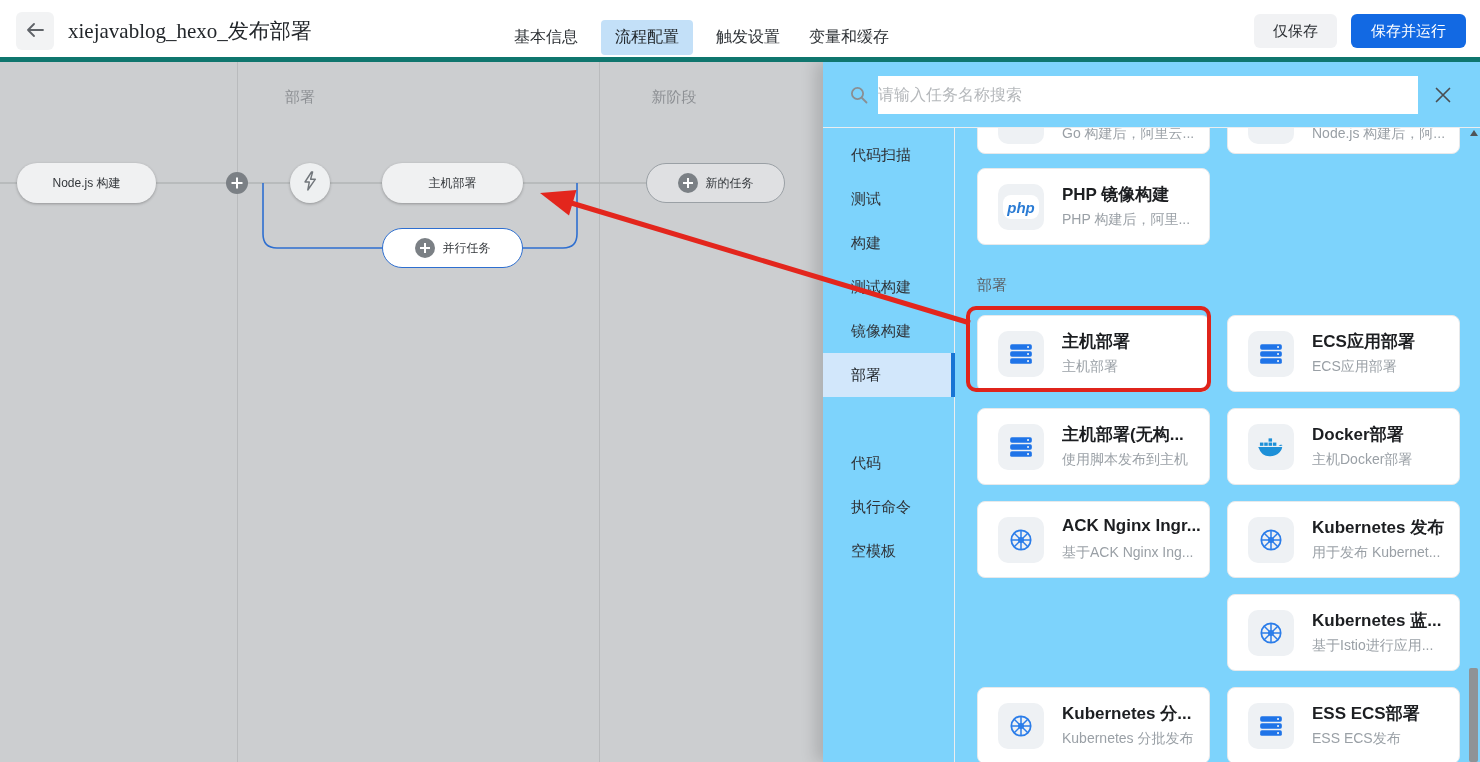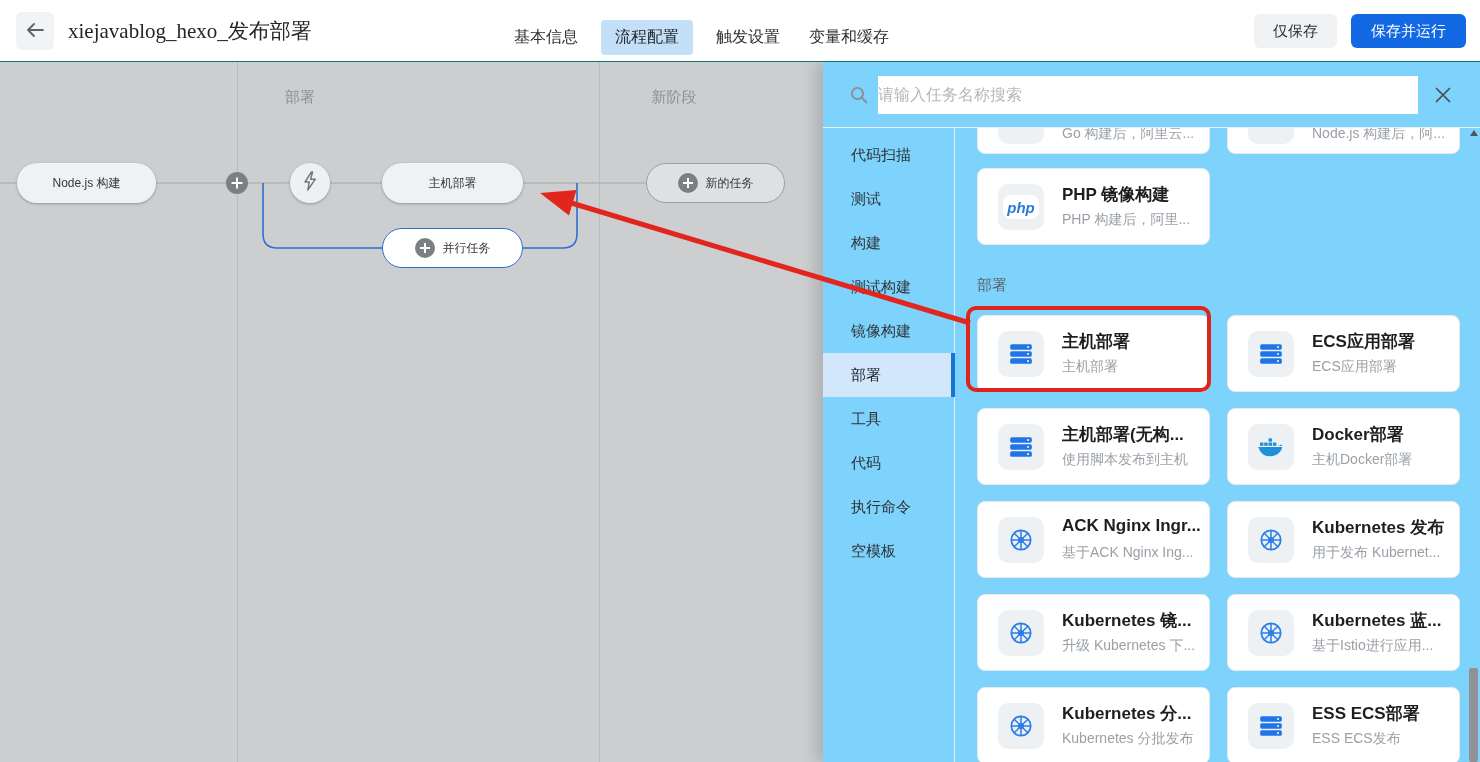--- a/index.html
+++ b/index.html
@@ -1,21 +1,21 @@
 <!DOCTYPE html>
 <html><head>
 <meta charset="utf-8">
 <style>
   * { margin:0; padding:0; box-sizing:border-box; }
   html,body { width:1480px; height:762px; overflow:hidden; }
   body { font-family:"Liberation Sans", sans-serif; position:relative; background:#ccced0; }
 
   
   .header { position:absolute; left:0; top:0; width:1480px; height:62px; background:#ffffff;
-            border-bottom:1px solid #0f766e; z-index:20;padding-left:13px; }
+            border-bottom:5px solid #0f766e; z-index:20;padding-left:13px; }
   .back-btn { position:absolute; left:16px; top:12px; width:38px; height:38px; background:#f2f3f4;
               border:none; border-radius:6px; cursor:pointer; display:flex; align-items:center; justify-content:center; }
   .app-title { position:absolute; left:68px; top:0; height:62px; display:flex; align-items:center;
                font-family:"Liberation Serif", serif; font-size:21px; color:#22262a; }
   .tabs { position:absolute; left:508px; top:0; height:74px; display:flex; align-items:center; gap:17px; }
   .tab { font-size:16px; color:#2d3135; padding:7px 6px; border-radius:4px; cursor:pointer; white-space:nowrap; }
   .tab.active { background:#c3e0f8; padding:7px 14px; color:#1f2428; }
   .hdr-actions { position:absolute; right:14px; top:14px; display:flex; gap:14px; }
   .btn { height:34px; border:none; border-radius:6px; font-size:15px; cursor:pointer; white-space:nowrap; }
   .btn-plain { background:#f1f2f4; color:#2d3135; padding:0 19px; }
@@ -173,21 +173,20 @@
     </button>
   </div>
 
   <div class="sidebar">
     <div class="side-item" style="top:5px;">代码扫描</div>
     <div class="side-item" style="top:49px;">测试</div>
     <div class="side-item" style="top:93px;">构建</div>
     <div class="side-item" style="top:137px;">测试构建</div>
     <div class="side-item" style="top:181px;font-family:Liberation Mono, monospace;">镜像构建</div>
     <div class="side-item selected" style="top:225px;">部署</div>
-    <div class="side-item" style="top:269px;">工具</div>
     <div class="side-item" style="top:313px;">代码</div>
     <div class="side-item" style="top:357px;">执行命令</div>
     <div class="side-item" style="top:401px;">空模板</div>
   </div>
 
   <div class="cards-viewport">
 
     <div class="card partial pos-t1">
       <div class="icon-sq"></div>
       <div class="card-sub">Go 构建后，阿里云...</div>
@@ -307,67 +306,51 @@
               <line x1="6.2" y1="6.2" x2="17.8" y2="17.8"></line>
               <line x1="17.8" y1="6.2" x2="6.2" y2="17.8"></line>
             </g>
             <circle cx="12" cy="12" r="2.6" fill="#2b7de9"></circle>
           </svg>
       </div>
       <div class="card-title">Kubernetes 发布</div>
       <div class="card-sub">用于发布 Kubernet...</div>
     </div>
 
-    <div class="card pos-r4c1">
+
+    <div class="card pos-r4c2">
       <div class="icon-sq">
         <svg width="28" height="28" viewBox="0 0 24 24">
             <circle cx="12" cy="12" r="8.3" fill="none" stroke="#2b7de9" stroke-width="1.5"></circle>
             <g stroke="#2b7de9" stroke-width="1.3">
               <line x1="12" y1="3.7" x2="12" y2="20.3"></line>
               <line x1="3.7" y1="12" x2="20.3" y2="12"></line>
               <line x1="6.2" y1="6.2" x2="17.8" y2="17.8"></line>
               <line x1="17.8" y1="6.2" x2="6.2" y2="17.8"></line>
             </g>
             <circle cx="12" cy="12" r="2.6" fill="#2b7de9"></circle>
           </svg>
       </div>
-      <div class="card-title">Kubernetes 镜...</div>
-      <div class="card-sub">升级 Kubernetes 下...</div>
-    </div>
-
-    <div class="card pos-r4c2">
+      <div class="card-title">Kubernetes 蓝...</div>
+      <div class="card-sub">基于Istio进行应用...</div>
+    </div>
+
+    <div class="card pos-r5c1">
       <div class="icon-sq">
         <svg width="28" height="28" viewBox="0 0 24 24">
             <circle cx="12" cy="12" r="8.3" fill="none" stroke="#2b7de9" stroke-width="1.5"></circle>
             <g stroke="#2b7de9" stroke-width="1.3">
               <line x1="12" y1="3.7" x2="12" y2="20.3"></line>
               <line x1="3.7" y1="12" x2="20.3" y2="12"></line>
               <line x1="6.2" y1="6.2" x2="17.8" y2="17.8"></line>
               <line x1="17.8" y1="6.2" x2="6.2" y2="17.8"></line>
             </g>
             <circle cx="12" cy="12" r="2.6" fill="#2b7de9"></circle>
           </svg>
       </div>
-      <div class="card-title">Kubernetes 蓝...</div>
-      <div class="card-sub">基于Istio进行应用...</div>
-    </div>
-
-    <div class="card pos-r5c1">
-      <div class="icon-sq">
-        <svg width="28" height="28" viewBox="0 0 24 24">
-            <circle cx="12" cy="12" r="8.3" fill="none" stroke="#2b7de9" stroke-width="1.5"></circle>
-            <g stroke="#2b7de9" stroke-width="1.3">
-              <line x1="12" y1="3.7" x2="12" y2="20.3"></line>
-              <line x1="3.7" y1="12" x2="20.3" y2="12"></line>
-              <line x1="6.2" y1="6.2" x2="17.8" y2="17.8"></line>
-              <line x1="17.8" y1="6.2" x2="6.2" y2="17.8"></line>
-            </g>
-            <circle cx="12" cy="12" r="2.6" fill="#2b7de9"></circle>
-          </svg>
-      </div>
       <div class="card-title">Kubernetes 分...</div>
       <div class="card-sub">Kubernetes 分批发布</div>
     </div>
 
     <div class="card pos-r5c2">
       <div class="icon-sq">
         <svg width="26" height="26" viewBox="0 0 24 24">
             <g fill="#1f74e8">
               <rect x="2" y="3" width="20" height="5" rx="1.5"></rect>
               <rect x="2" y="9.5" width="20" height="5" rx="1.5"></rect>

